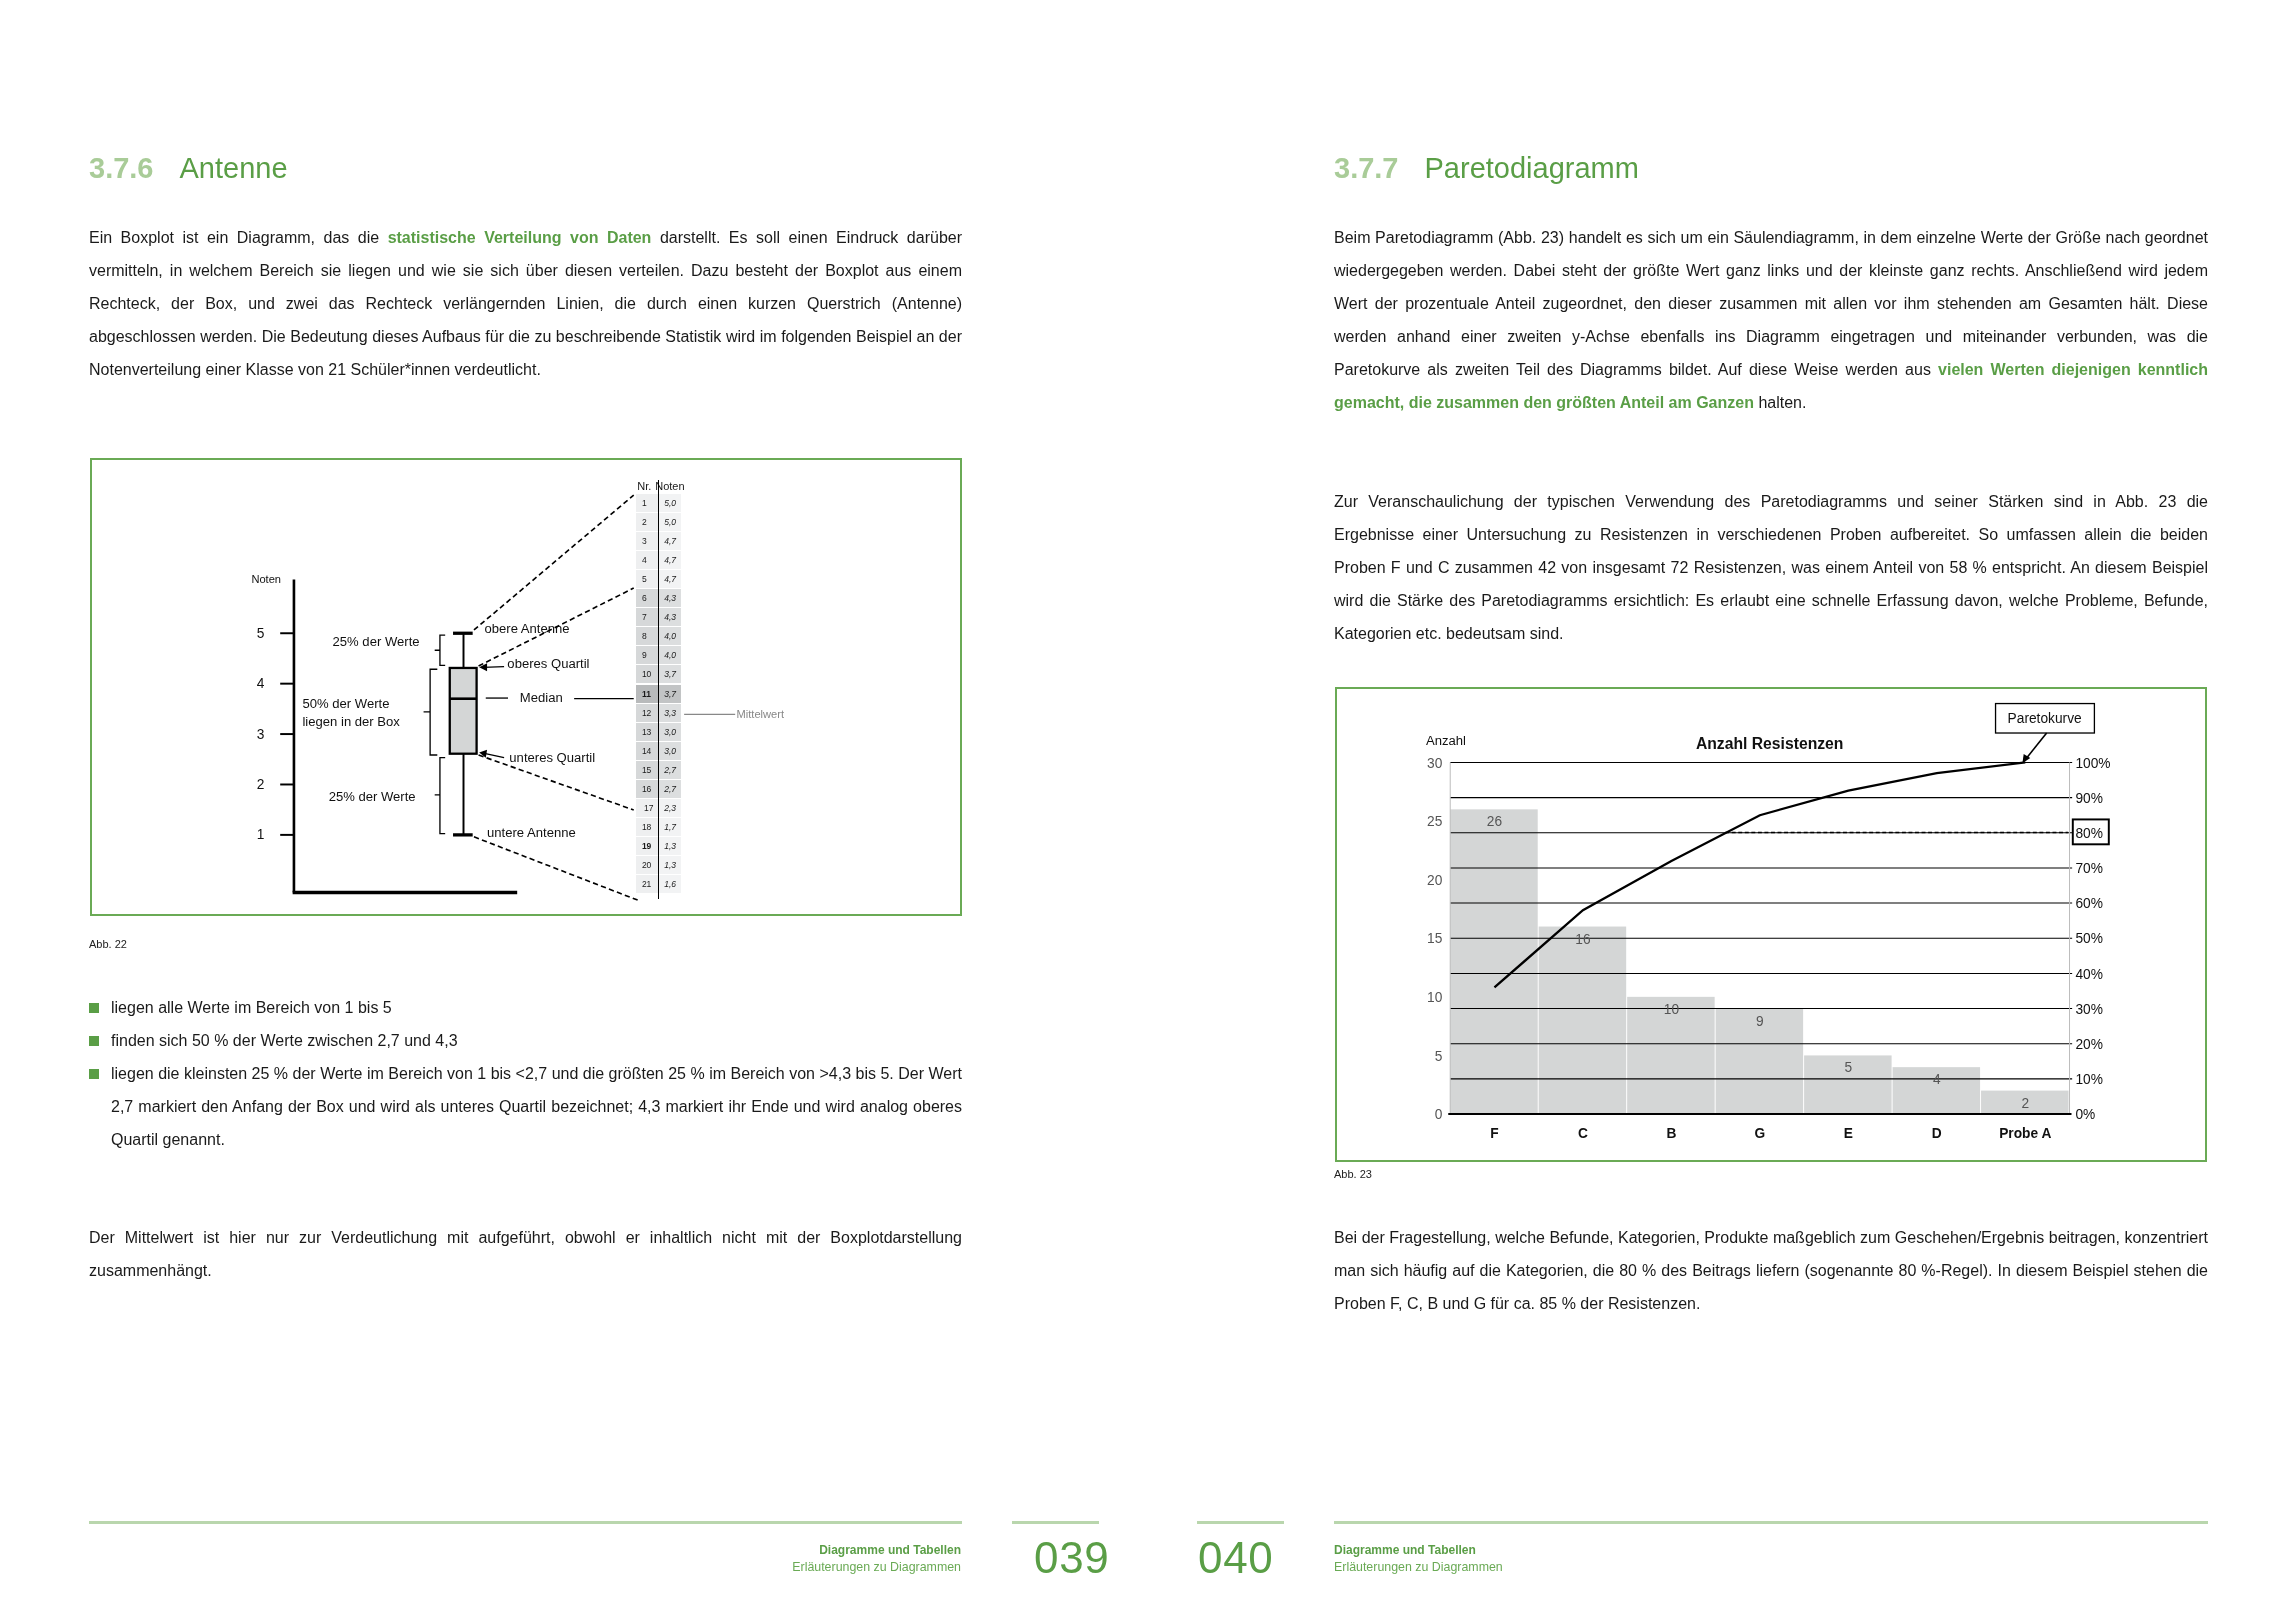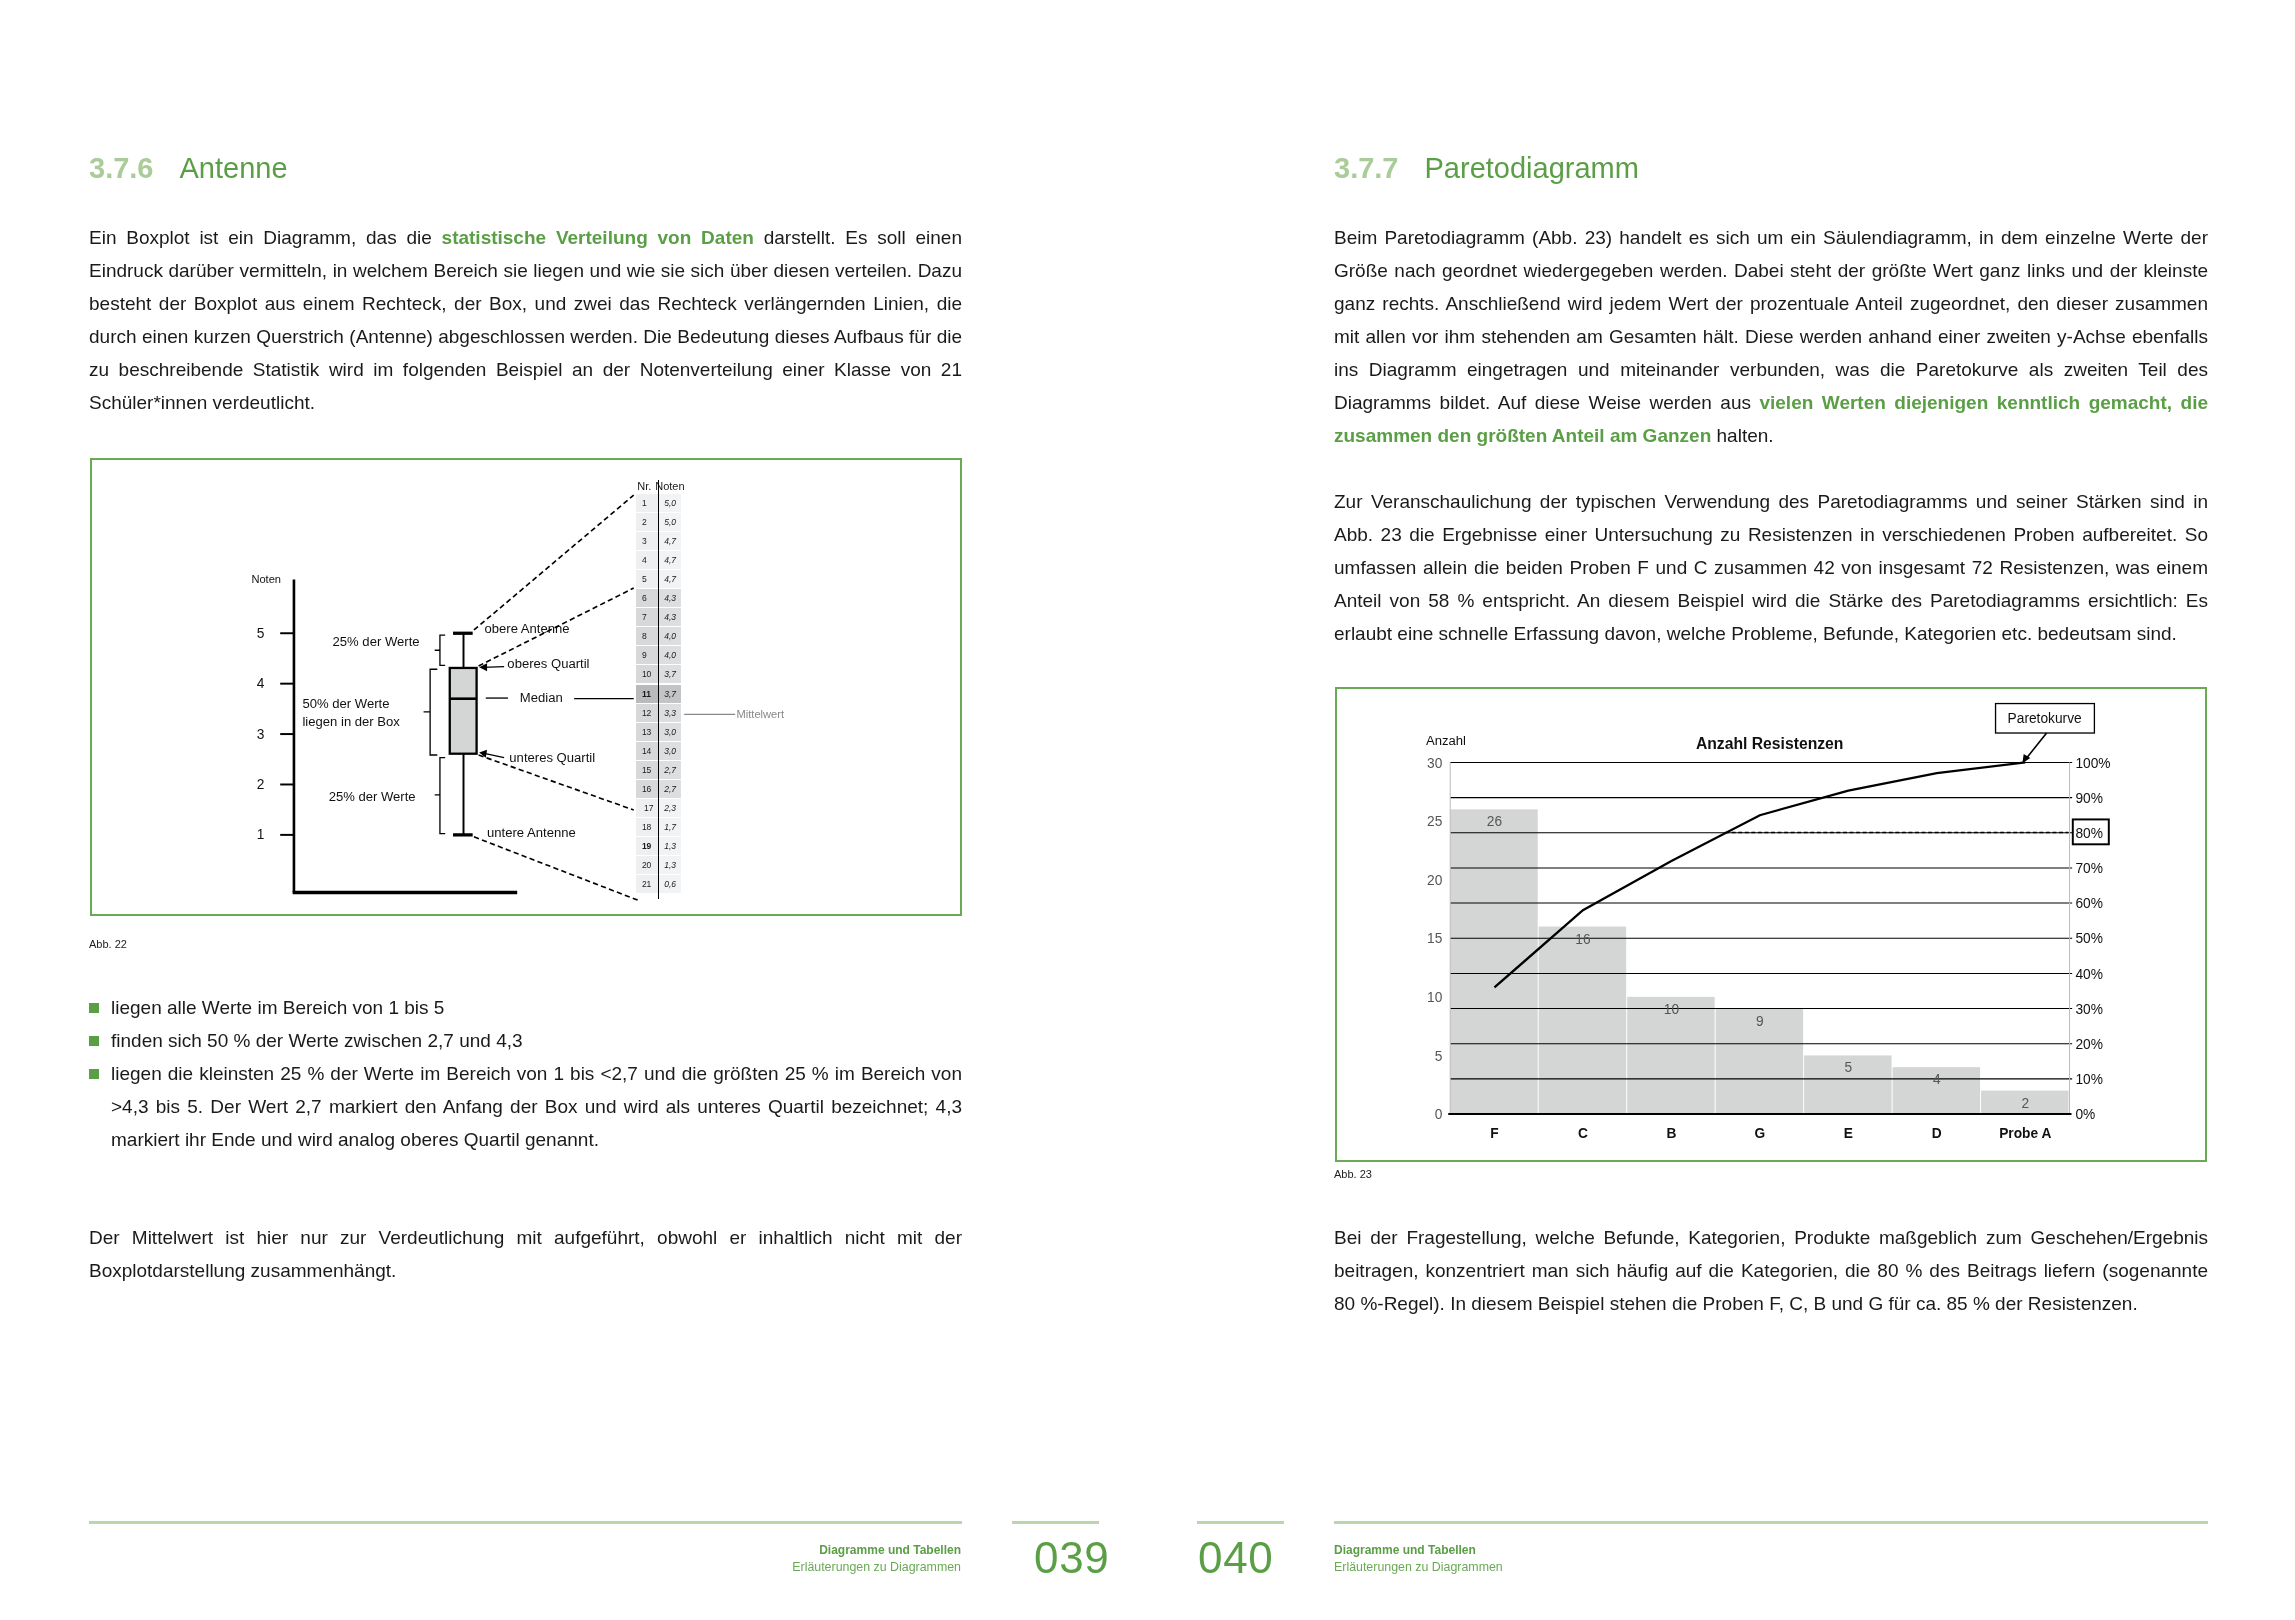--- a/index.html
+++ b/index.html
@@ -1,21 +1,21 @@
 <!DOCTYPE html>
 <html style="font-size:10.5px"><head>
 <meta charset="utf-8">
 <style>
   html, body { margin:0; padding:0; background:#ffffff; }
   body { width:2295px; height:1620px; position:relative; overflow:hidden;
          font-family:"Liberation Sans", "DejaVu Sans", sans-serif; color:#1a1a1a; }
   .abs { position:absolute; }
   .h2 { position:absolute; font-size:29px; color:#5a9e46; white-space:nowrap; }
   .h2 .num { color:#a9cc98; font-weight:bold; margin-right:26px; }
-  .para { position:absolute; font-size:19px; line-height:33px; text-align:justify; }
+  .para { position:absolute; font-size:16px; line-height:33px; text-align:justify; }
   .hl { color:#5a9e46; font-weight:bold; }
   .caption { position:absolute; font-size:11px; color:#222; }
   .frame { position:absolute; border:2.6px solid #6aaa55; box-sizing:border-box; background:#fff; }
   ul.bullets { list-style:none; margin:0; padding:0; }
   ul.bullets li { position:relative; padding-left:22px; }
   ul.bullets li::before { content:""; position:absolute; left:0; top:11.8px; width:9.8px; height:9.8px; background:#5a9e46; }
   .footer-line { position:absolute; height:2.6px; background:#b9d6ad; }
   .footer-title { position:absolute; font-size:12px; font-weight:bold; color:#5a9e46; white-space:nowrap; }
   .footer-sub { position:absolute; font-size:12.4px; color:#6aaa55; white-space:nowrap; }
   .pagenum { position:absolute; font-size:44px; color:#5a9e46; font-weight:300; letter-spacing:0.7px; }
@@ -182,21 +182,21 @@
       <div class="tbl-row" style="top: 343px;">
         <div class="tbl-nr" style="background: rgb(238, 239, 240); font-weight: bold;">19</div>
         <div class="tbl-val" style="background: rgb(242, 243, 244);">1,3</div>
       </div>
       <div class="tbl-row" style="top: 362px;">
         <div class="tbl-nr" style="background: rgb(238, 239, 240);">20</div>
         <div class="tbl-val" style="background: rgb(242, 243, 244);">1,3</div>
       </div>
       <div class="tbl-row" style="top: 381px;">
         <div class="tbl-nr" style="background: rgb(238, 239, 240);">21</div>
-        <div class="tbl-val" style="background: rgb(242, 243, 244);">0,6</div>
+        <div class="tbl-val" style="background: rgb(242, 243, 244);">1,6</div>
       </div>
     </div>
 </div>
 
 <div class="caption" style="left:89px; top:938px;">Abb. 22</div>
 
 <div class="para" style="left:89px; top:991px; width:873px; text-align:left;">
   <ul class="bullets">
     <li>liegen alle Werte im Bereich von 1 bis 5</li>
     <li>finden sich 50 % der Werte zwischen 2,7 und 4,3</li>

